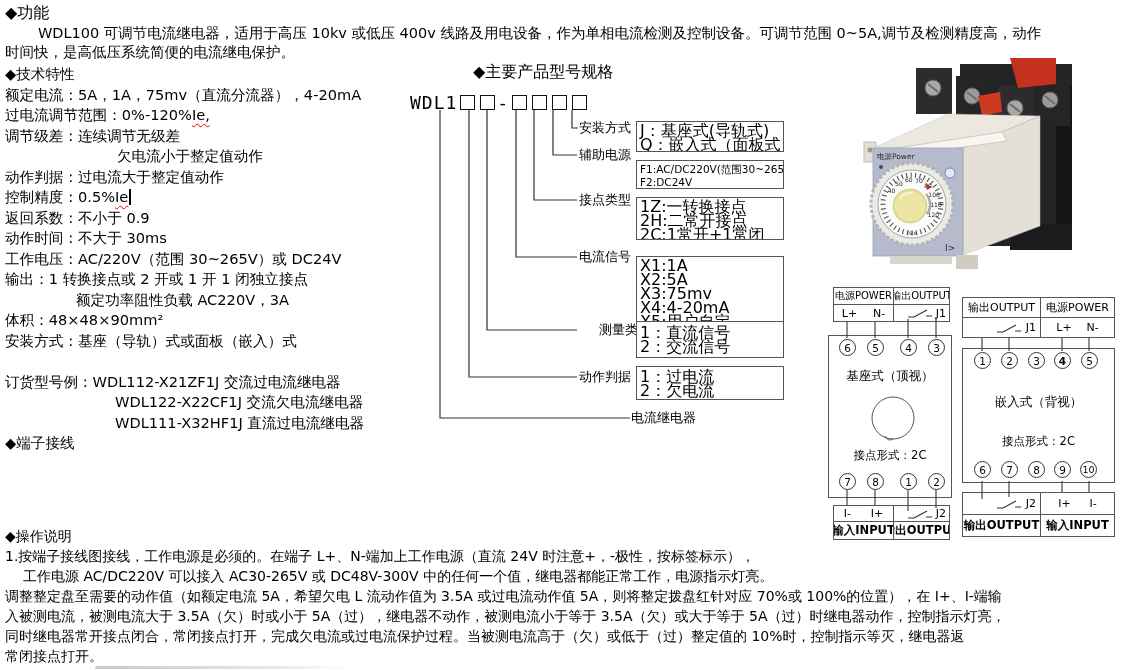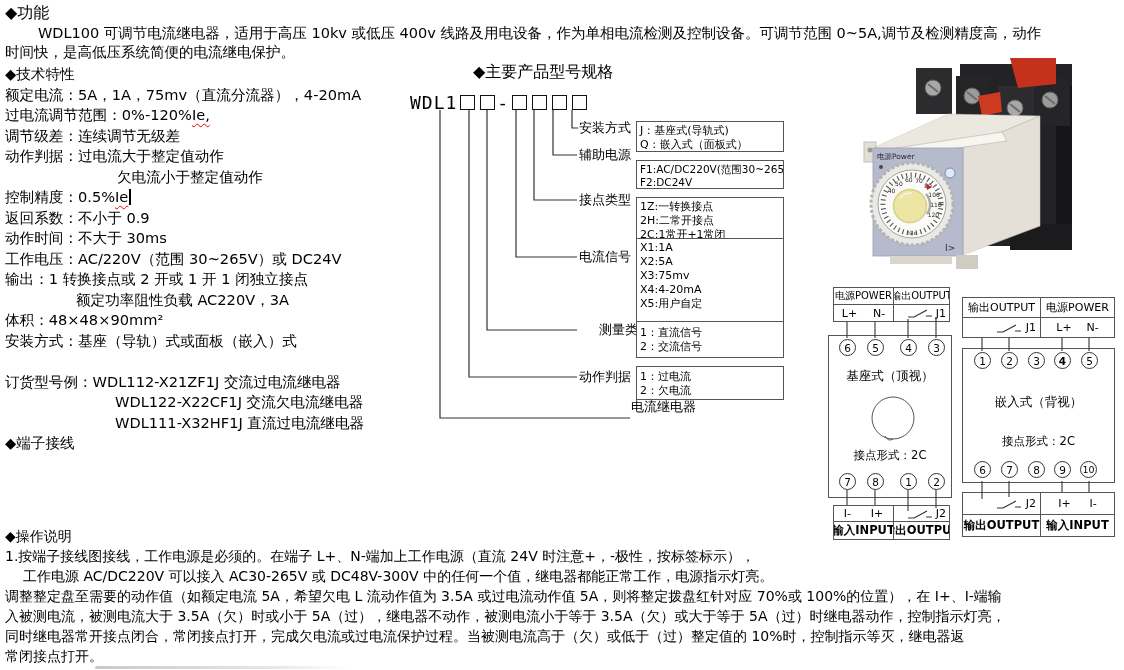--- a/index.html
+++ b/index.html
@@ -17,21 +17,21 @@
   .ind71{margin-left:71px;}
   .ind110{margin-left:110px;}
   .ind33{margin-left:33px;}
   .ind18{margin-left:18px;}
 
   
   .model-code{font-family:"DejaVu Sans Mono","Liberation Mono",monospace;font-size:18px;letter-spacing:1px;}
   .digit-box{display:inline-block;width:13px;height:13px;border:1.6px solid #111;margin:0 2px 0 3px;vertical-align:-1px;}
   .fld-label{position:absolute;font-size:13px;white-space:nowrap;background:#fff;padding:0 1px;text-align:right;}
   .opt-box{position:absolute;left:636px;width:148px;border:1px solid #555;background:#fff;
-           font-size:11px;line-height:14px;padding:2px 3px;box-sizing:border-box;white-space:nowrap;overflow:hidden;}
+           font-size:16px;line-height:14px;padding:2px 3px;box-sizing:border-box;white-space:nowrap;overflow:hidden;}
   .opt-box.small{font-size:10.5px;}
 
   
   .tdiag{position:absolute;font-size:11px;}
   .tgrid{position:absolute;border:1px solid #555;background:#fff;display:grid;box-sizing:border-box;}
   .tcell{border-right:1px solid #555;border-bottom:1px solid #555;display:flex;align-items:center;justify-content:center;
          box-sizing:border-box;white-space:nowrap;overflow:hidden;}
   .tcell.last-col{border-right:none;}
   .tcell.last-row{border-bottom:none;}
   .mainbox{position:absolute;border:1px solid #555;background:#fff;box-sizing:border-box;}
@@ -54,22 +54,22 @@
     <div class="hdr nw">◆功能</div>
     <div class="body-txt nw ind33">WDL100 可调节电流继电器，适用于高压 10kv 或低压 400v 线路及用电设备，作为单相电流检测及控制设备。可调节范围 0~5A,调节及检测精度高，动作</div>
     <div class="body-txt nw">时间快，是高低压系统简便的电流继电保护。</div>
   </div>
 
   <div class="abs" style="left:5px;top:64px;width:420px;">
     <div class="tech-line hdr">◆技术特性</div>
     <div class="tech-line">额定电流：5A，1A，75mv（直流分流器），4-20mA</div>
     <div class="tech-line"><span>过电流调节范围：0%-120%</span><span class="wavy">Ie,</span></div>
     <div class="tech-line">调节级差：连续调节无级差</div>
+    <div class="tech-line ind112">欠电流小于整定值动作</div>
     <div class="tech-line">动作判据：过电流大于整定值动作</div>
-    <div class="tech-line ind112">欠电流小于整定值动作</div>
     <div class="tech-line"><span>控制精度：0.5%</span><span class="wavy">Ie</span><span class="cursor-bar"></span></div>
     <div class="tech-line">返回系数：不小于 0.9</div>
     <div class="tech-line">动作时间：不大于 30ms</div>
     <div class="tech-line">工作电压：AC/220V（范围 30~265V）或 DC24V</div>
     <div class="tech-line">输出：1 转换接点或 2 开或 1 开 1 闭独立接点</div>
     <div class="tech-line ind71">额定功率阻性负载 AC220V，3A</div>
     <div class="tech-line">体积：48×48×90mm²</div>
     <div class="tech-line">安装方式：基座（导轨）式或面板（嵌入）式</div>
     <div class="tech-line"></div>
     <div class="tech-line">订货型号例：WDL112-X21ZF1J 交流过电流继电器</div>
@@ -93,36 +93,36 @@
     <path d="M143,22 V67 H167" stroke="#333" stroke-width="1.2" fill="none"></path>
     <path d="M162,22 V40 H168" stroke="#333" stroke-width="1.2" fill="none"></path>
   </svg>
 
   <div class="fld-label" style="left:578px;top:119px;">安装方式</div>
   <div class="fld-label" style="left:578px;top:146px;">辅助电源</div>
   <div class="fld-label" style="left:578px;top:191px;">接点类型</div>
   <div class="fld-label" style="left:578px;top:248px;">电流信号</div>
   <div class="fld-label" style="left:598px;top:321px;">测量类型</div>
   <div class="fld-label" style="left:578px;top:368px;">动作判据</div>
-  <div class="fld-label" style="left:630px;top:398px;">电流继电器</div>
+  <div class="fld-label" style="left:630px;top:409px;">电流继电器</div>
 
   <div class="opt-box" style="top:121px;height:31px;">
     <div>J：基座式(导轨式)</div>
     <div>Q：嵌入式（面板式）</div>
   </div>
   <div class="opt-box small" style="top:160px;height:29px;line-height:12.5px;">
     <div>F1:AC/DC220V(范围30~265V)</div>
     <div>F2:DC24V</div>
   </div>
   <div class="opt-box" style="top:197px;height:43px;">
     <div>1Z:一转换接点</div>
     <div>2H:二常开接点</div>
     <div>2C:1常开+1常闭</div>
   </div>
-  <div class="opt-box" style="top:238px;height:90px;">
+  <div class="opt-box" style="top:256px;height:90px;">
     <div>X1:1A</div>
     <div>X2:5A</div>
     <div>X3:75mv</div>
     <div>X4:4-20mA</div>
     <div>X5:用户自定</div>
   </div>
   <div class="opt-box" style="top:321px;height:37px;padding-top:4px;">
     <div>1：直流信号</div>
     <div>2：交流信号</div>
   </div>

